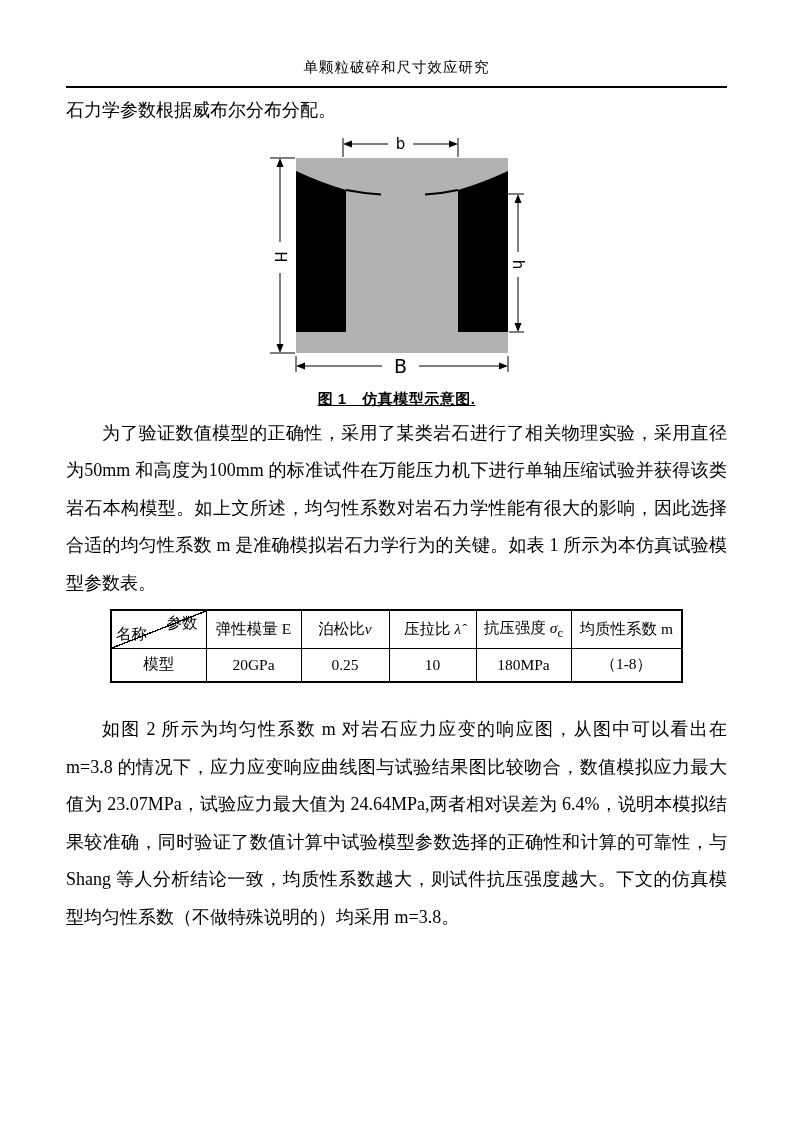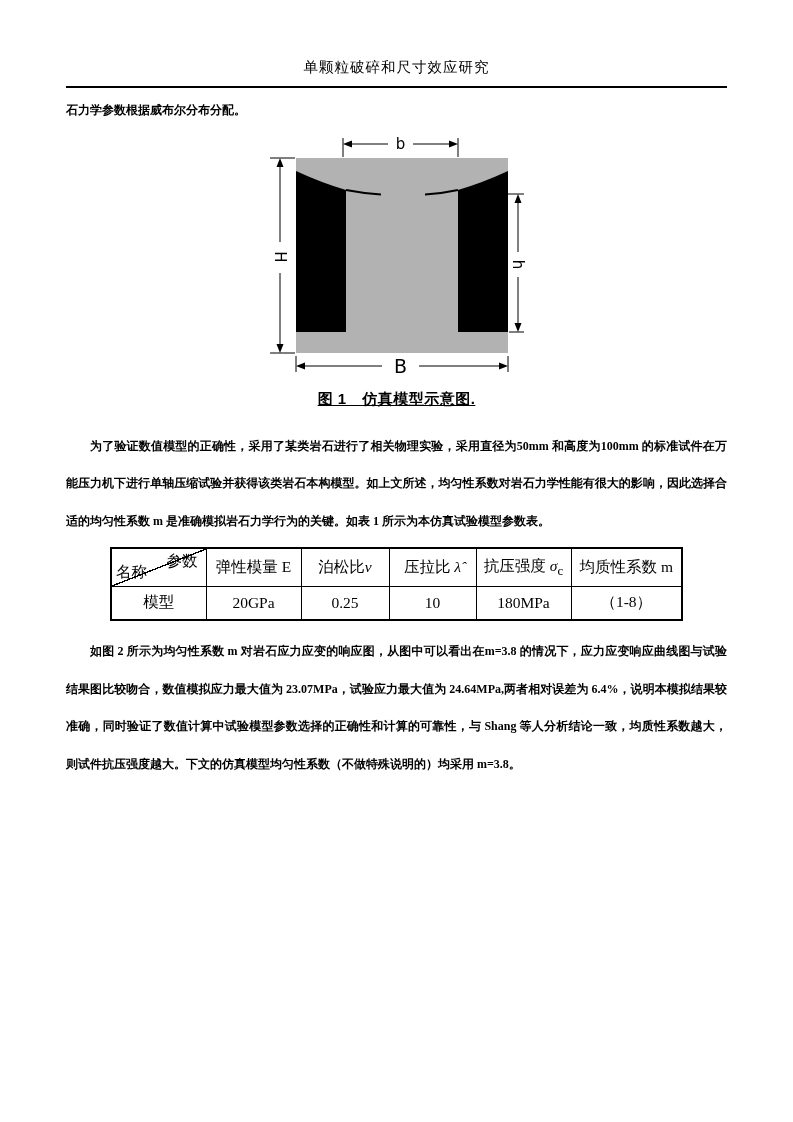--- a/index.html
+++ b/index.html
@@ -19,26 +19,25 @@
     letter-spacing:1px;
   }
   .head-rule{
     margin:9px 66px 0 66px;
     border:none;
     border-top:2px solid #000;
     height:0;
   }
   .body-text{
     margin:4px 66px 0 66px;
-    font-size:12px;
+    font-size:18px;
     line-height:37.5px;
     text-align:justify;
-    font-weight:bold;
-  }
-  .para{ text-indent:2em; margin-top:19px; }
+  }
+  .para{ text-indent:2em; margin-top:6px; }
   .figure-wrap{ text-align:center; margin-top:2px; }
   .fig-caption,.table-caption{
     text-align:center;
     font-family:"Liberation Sans","DejaVu Sans",sans-serif;
     font-weight:bold;
     font-size:15px;
     margin-top:4px;
     letter-spacing:0.5px;
     text-decoration:underline;
   }
@@ -192,21 +191,21 @@
       <td>模型</td>
       <td>20GPa</td>
       <td>0.25</td>
       <td>10</td>
       <td>180MPa</td>
       <td>（1-8）</td>
     </tr>
   </tbody>
     </table>
 
-  <div class="body-text para" style="margin-top:12px">如图 2 所示为均匀性系数 m 对岩石应力应变的响应图，从图中可以看出在m=3.8 的情况下，应力应变响应曲线图与试验结果图比较吻合，数值模拟应力最大值为 23.07MPa，试验应力最大值为 24.64MPa,两者相对误差为 6.4%，说明本模拟结果较准确，同时验证了数值计算中试验模型参数选择的正确性和计算的可靠性，与 Shang 等人分析结论一致，均质性系数越大，则试件抗压强度越大。下文的仿真模型均匀性系数（不做特殊说明的）均采用 m=3.8。</div>
+  <div class="body-text para" style="margin-top:28px">如图 2 所示为均匀性系数 m 对岩石应力应变的响应图，从图中可以看出在m=3.8 的情况下，应力应变响应曲线图与试验结果图比较吻合，数值模拟应力最大值为 23.07MPa，试验应力最大值为 24.64MPa,两者相对误差为 6.4%，说明本模拟结果较准确，同时验证了数值计算中试验模型参数选择的正确性和计算的可靠性，与 Shang 等人分析结论一致，均质性系数越大，则试件抗压强度越大。下文的仿真模型均匀性系数（不做特殊说明的）均采用 m=3.8。</div>
 
   <div class="footer">
     <div class="footer-inner">
       <span>2</span>
       <span class="issue">2022.No.4</span>
     </div>
   </div>
 
 </div>
 

